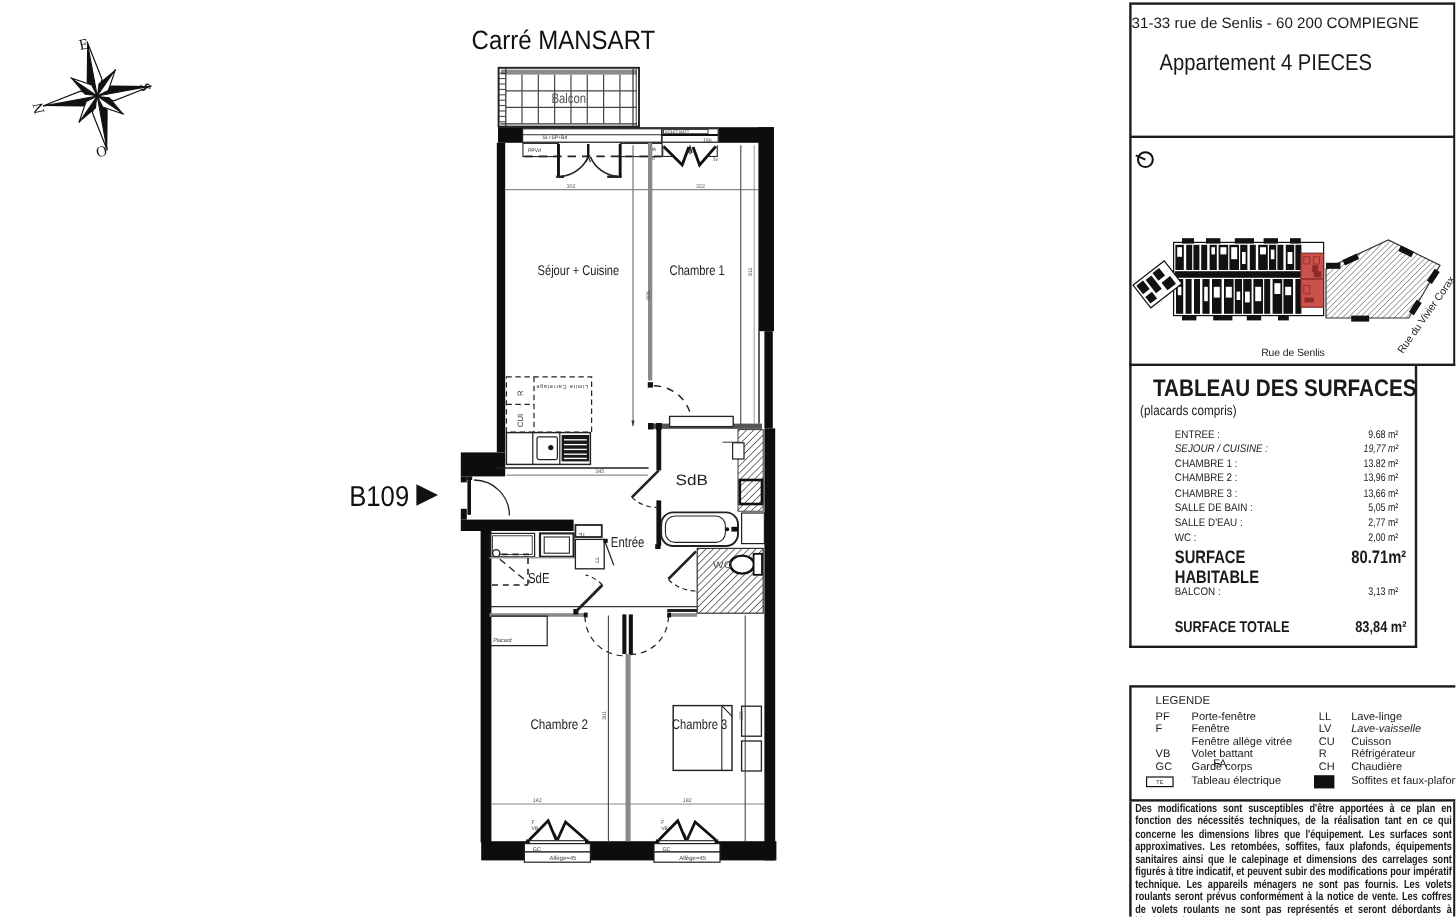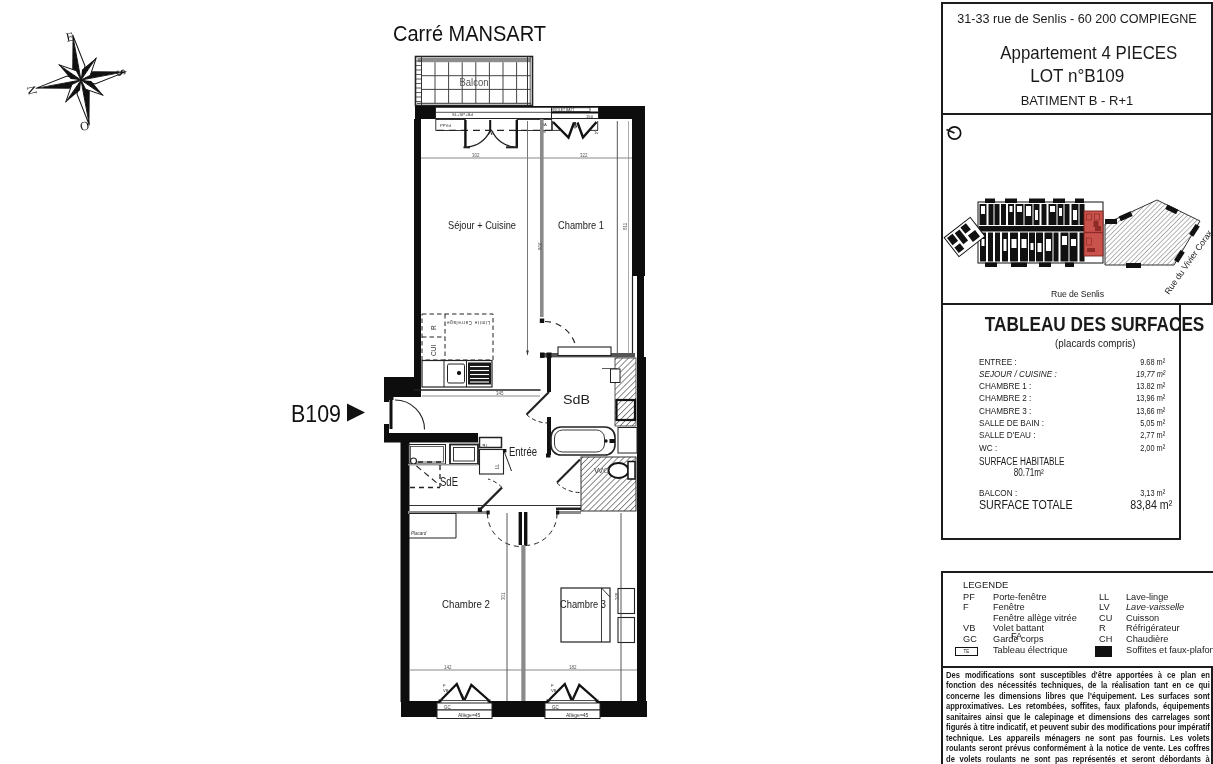--- a/index.html
+++ b/index.html
@@ -1,20 +1,20 @@
 <!DOCTYPE html>
 <html><head>
 <meta charset="utf-8">
 <style>
 html,body{margin:0;padding:0;background:#fff;}
 .page{position:relative;width:1213px;height:764px;background:#fff;overflow:hidden;
   font-family:"Liberation Sans", sans-serif;color:#1a1a1a;}
 .abs{position:absolute;}
 .box{position:absolute;border:2px solid #1c1c1c;box-sizing:border-box;}
-.ctr{text-align:center;padding-left:18px;}
+.ctr{text-align:left;}
 .row{position:absolute;display:flex;justify-content:space-between;}
 .sxl{display:inline-block;transform:scaleX(.89);transform-origin:0 50%;}
 .sxr{display:inline-block;transform:scaleX(.8);transform-origin:100% 50%;}
 .sxc{display:inline-block;transform:scaleX(.86);transform-origin:50% 50%;}
 </style>
 </head>
 <body>
 <div class="page">
 
 <svg class="abs" style="left:0;top:0" width="941" height="764" viewBox="0 0 941 764">
@@ -357,22 +357,20 @@
 
 <text x="509" y="455.5" font-size="12" fill="#222" textLength="28" lengthAdjust="spacingAndGlyphs">Entrée</text>
 
 <text x="291" y="421.5" font-size="24" fill="#111" textLength="50" lengthAdjust="spacingAndGlyphs">B109</text>
 <polygon points="347,403.5 347,421.5 365,412.5" fill="#111"></polygon>
 </svg>
 
 <div class="box ctr" style="left:941px;top:2px;width:272px;height:113px;">
   <div class="abs" style="left:0;width:268px;top:8px;font-size:12.6px;">31-33 rue de Senlis - 60 200 COMPIEGNE</div>
   <div class="abs" style="left:12px;width:268px;top:38px;font-size:19px;"><span class="sxc" style="transform:scaleX(.887);">Appartement 4 PIECES</span></div>
-  <div class="abs" style="left:0;width:268px;top:60.5px;font-size:19px;"><span class="sxc" style="transform:scaleX(.9);">LOT n°B109</span></div>
-  <div class="abs" style="left:0;width:268px;top:88.5px;font-size:13px;">BATIMENT B - R+1</div>
 </div>
 
 <div class="box" style="left:941px;top:115px;width:272px;height:190px;border-top:none;"></div>
 <svg class="abs" style="left:941px;top:115px" width="272" height="190" viewBox="0 0 272 190">
 <defs>
         <pattern id="sh" width="3.4" height="3.4" patternTransform="rotate(45)" patternUnits="userSpaceOnUse">
           <rect width="3.4" height="3.4" fill="#fff"></rect>
           <line x1="0" y1="0" x2="0" y2="3.4" stroke="#444" stroke-width="0.8"></line>
         </pattern>
       </defs>
@@ -502,29 +500,29 @@
         <span class="sxr">5,05 m²</span>
       </div>
   <div class="row" style="left:36px;top:125.3px;width:186px;font-size:9.2px;">
         <span class="sxl">SALLE D'EAU :</span>
         <span class="sxr">2,77 m²</span>
       </div>
   <div class="row" style="left:36px;top:137.6px;width:186px;font-size:9.2px;">
         <span class="sxl">WC :</span>
         <span class="sxr">2,00 m²</span>
       </div>
-  <div class="row" style="left:36px;top:151px;width:193px;font-size:10px;font-weight:normal;flex-direction:column;">
+  <div class="row" style="left:36px;top:151px;width:193px;font-size:15px;font-weight:bold;">
         <span class="sxl" style="transform:scaleX(.82);">SURFACE HABITABLE</span>
         <span class="sxr" style="transform:scaleX(.82);">80.71m²</span>
       </div>
   <div class="row" style="left:36px;top:182.5px;width:186px;font-size:9.2px;">
         <span class="sxl">BALCON :</span>
         <span class="sxr">3,13 m²</span>
       </div>
-  <div class="row" style="left:36px;top:192px;width:193px;font-size:13px;font-weight:normal;">
+  <div class="row" style="left:36px;top:210px;width:193px;font-size:13px;font-weight:bold;">
         <span class="sxl" style="transform:scaleX(.82);">SURFACE TOTALE</span>
         <span class="sxr" style="transform:scaleX(.82);">83,84 m²</span>
       </div>
 </div>
 
 
 <div class="box" style="left:941px;top:571px;width:280px;height:97px;font-size:9.2px;white-space:nowrap;">
   <div class="abs" style="left:20px;top:5.5px;font-size:9.5px;">LEGENDE</div>
   <div class="abs" style="left:20px;top:19px;">PF</div>
       <div class="abs" style="left:50px;top:19px;">Porte-fenêtre</div>

